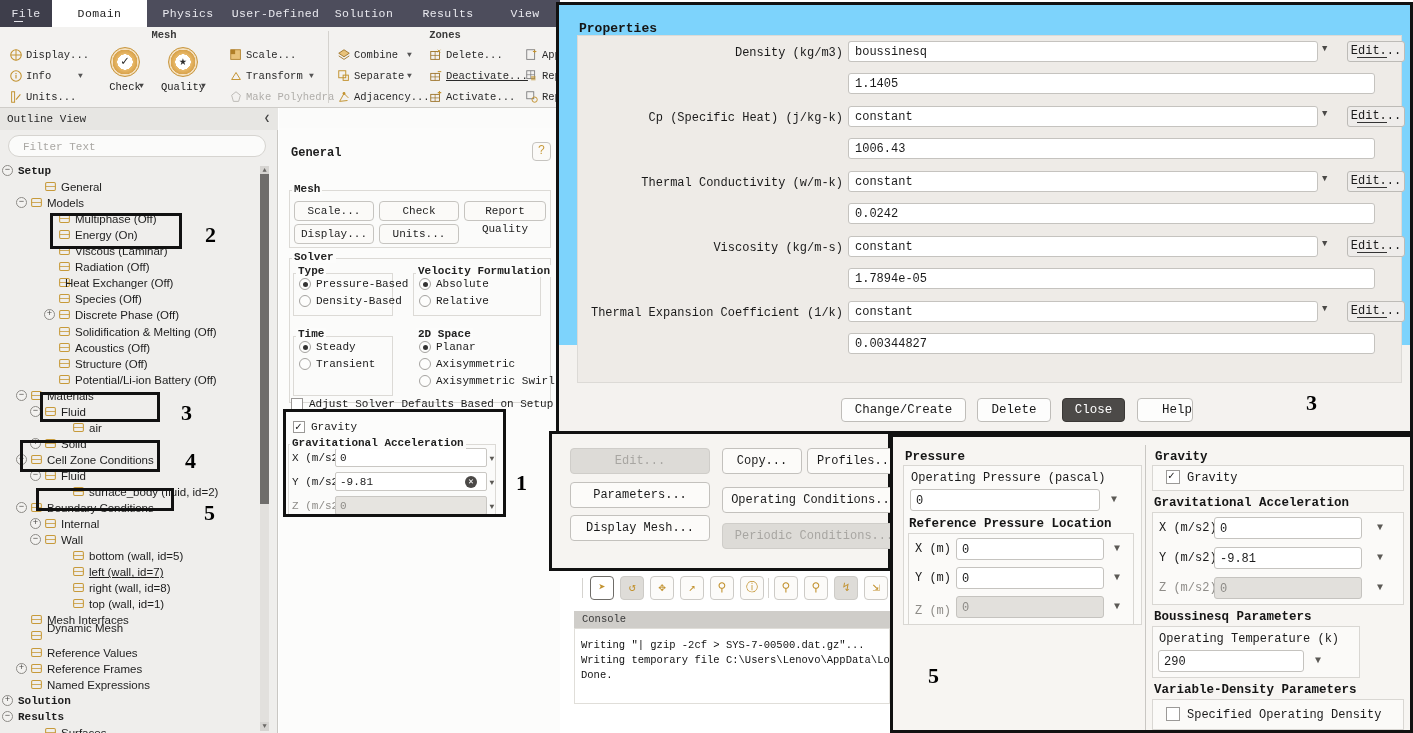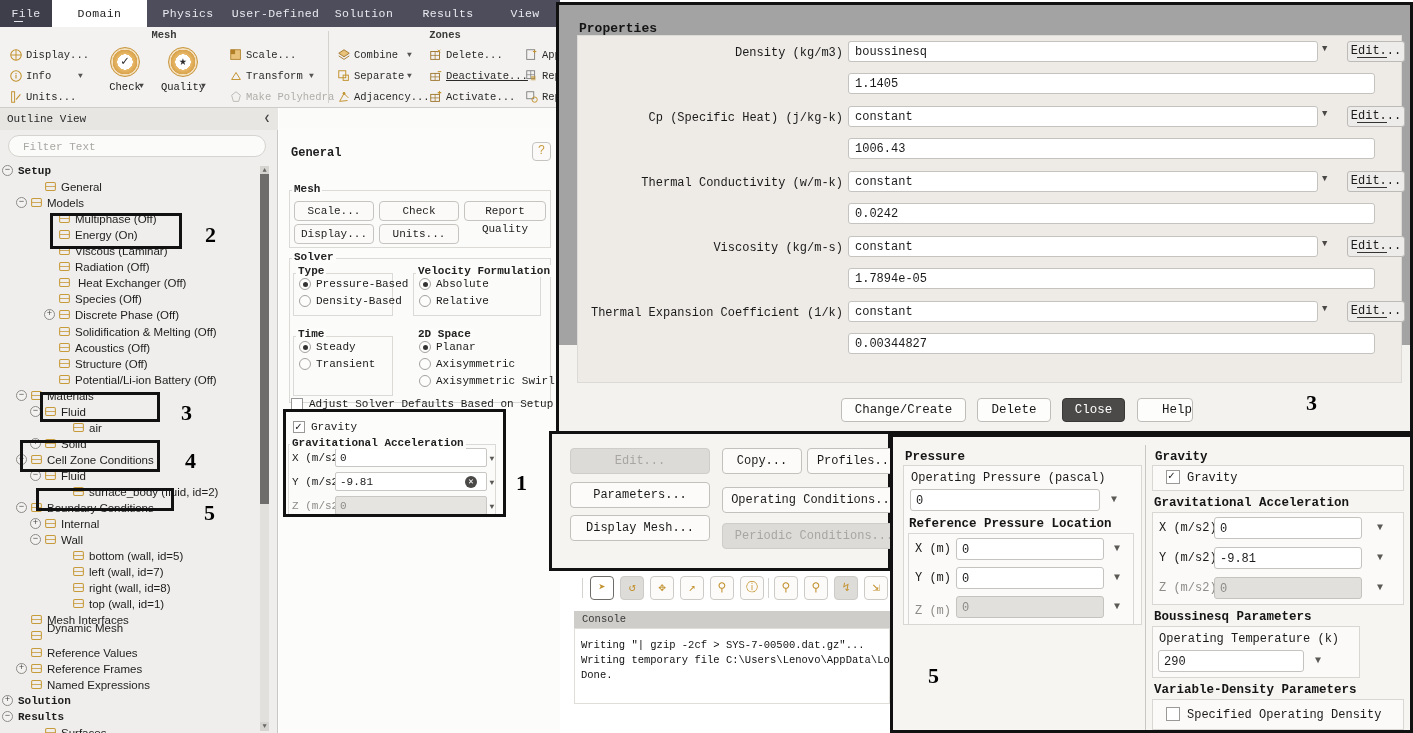--- a/index.html
+++ b/index.html
@@ -91,21 +91,21 @@
   .clearx { position:absolute; width:12px; height:12px; border-radius:50%; background:#4a4846;
      color:#fff; font-size:9px; line-height:12px; text-align:center; }
 
   .hl { position:absolute; border:3px solid #111; background:transparent; z-index:40; }
   .num { position:absolute; font-family:"Liberation Serif", serif; font-weight:bold; font-size:22px;
      color:#000; z-index:41; }
 
   
   #propdlg { left:556px; top:2px; width:857px; height:432px; background:#f4f2ef;
      border:3px solid #111; z-index:20; }
-  #propdlg-inner { position:absolute; left:0; top:0; width:851px; height:340px; background:#a3a3a3; }
+  #propdlg-inner { position:absolute; left:0; top:0; width:851px; height:340px; background:#7dd3fc; }
   .prow-label { position:absolute; text-align:right; font-size:12px; color:#1a1a1a; white-space:nowrap; }
   .pfield { position:absolute; border:1px solid #c5c3bf; background:#fff; border-radius:3px;
      height:21px; line-height:21px; padding-left:6px; font-size:12px; }
   .pdd { position:absolute; font-size:9px; color:#4b4947; }
   .pedit { position:absolute; width:58px; height:21px; line-height:19px; text-align:center;
      border:1px solid #bdbbb7; border-radius:3px; background:#eeecea; font-size:12px; }
   .pedit::after{ content:""; position:absolute; left:9px; bottom:3px; width:30px; height:1px; background:#333; }
   .dlgbtn { position:absolute; height:24px; line-height:22px; text-align:center;
      border:1px solid #bfbdb9; border-radius:4px; background:#fdfdfc; font-size:12.5px; }
   .dlgbtn.primary { background:#4c4a48; color:#fff; border-color:#3a3836; }
@@ -348,21 +348,21 @@
       <div class="tn" style="left: 75px; top: 80.25px;">Viscous (Laminar)</div>
       <svg class="tico" viewBox="0 0 16 16" style="left: 58px; top: 97.3px;">
         <rect x="2" y="3" width="12" height="10" rx="1.5" fill="none" stroke="#c79a3a" stroke-width="1.3"></rect>
         <path d="M2 8h12" stroke="#c79a3a" stroke-width="1"></path>
       </svg>
       <div class="tn" style="left: 75px; top: 96.3px;">Radiation (Off)</div>
       <svg class="tico" viewBox="0 0 16 16" style="left: 58px; top: 113.35px;">
         <rect x="2" y="3" width="12" height="10" rx="1.5" fill="none" stroke="#c79a3a" stroke-width="1.3"></rect>
         <path d="M2 8h12" stroke="#c79a3a" stroke-width="1"></path>
       </svg>
-      <div class="tn" style="left: 78px; top: 112.35px;">Heat Exchanger (Off)</div>
+      <div class="tn" style="left: 65px; top: 112.35px;">Heat Exchanger (Off)</div>
       <svg class="tico" viewBox="0 0 16 16" style="left: 58px; top: 129.4px;">
         <rect x="2" y="3" width="12" height="10" rx="1.5" fill="none" stroke="#c79a3a" stroke-width="1.3"></rect>
         <path d="M2 8h12" stroke="#c79a3a" stroke-width="1"></path>
       </svg>
       <div class="tn" style="left: 75px; top: 128.4px;">Species (Off)</div>
       <div class="exp" style="left: 44px; top: 146.45px; line-height: 9px;">+</div>
       <svg class="tico" viewBox="0 0 16 16" style="left: 58px; top: 145.45px;">
         <rect x="2" y="3" width="12" height="10" rx="1.5" fill="none" stroke="#c79a3a" stroke-width="1.3"></rect>
         <path d="M2 8h12" stroke="#c79a3a" stroke-width="1"></path>
       </svg>
@@ -447,21 +447,21 @@
       <div class="tn" style="left: 61px; top: 369.15px;">Wall</div>
       <svg class="tico" viewBox="0 0 16 16" style="left: 72px; top: 386.2px;">
         <rect x="2" y="3" width="12" height="10" rx="1.5" fill="none" stroke="#c79a3a" stroke-width="1.3"></rect>
         <path d="M2 8h12" stroke="#c79a3a" stroke-width="1"></path>
       </svg>
       <div class="tn" style="left: 89px; top: 385.2px;">bottom (wall, id=5)</div>
       <svg class="tico" viewBox="0 0 16 16" style="left: 72px; top: 402.25px;">
         <rect x="2" y="3" width="12" height="10" rx="1.5" fill="none" stroke="#c79a3a" stroke-width="1.3"></rect>
         <path d="M2 8h12" stroke="#c79a3a" stroke-width="1"></path>
       </svg>
-      <div class="tn" style="left: 89px; top: 401.25px;">left (wall, id=7)</div>
+      <div class="tn" style="left: 89px; top: 401.25px; text-decoration: underline;">left (wall, id=7)</div>
       <svg class="tico" viewBox="0 0 16 16" style="left: 72px; top: 418.3px;">
         <rect x="2" y="3" width="12" height="10" rx="1.5" fill="none" stroke="#c79a3a" stroke-width="1.3"></rect>
         <path d="M2 8h12" stroke="#c79a3a" stroke-width="1"></path>
       </svg>
       <div class="tn" style="left: 89px; top: 417.3px;">right (wall, id=8)</div>
       <svg class="tico" viewBox="0 0 16 16" style="left: 72px; top: 434.35px;">
         <rect x="2" y="3" width="12" height="10" rx="1.5" fill="none" stroke="#c79a3a" stroke-width="1.3"></rect>
         <path d="M2 8h12" stroke="#c79a3a" stroke-width="1"></path>
       </svg>
       <div class="tn" style="left: 89px; top: 433.35px;">top (wall, id=1)</div>

